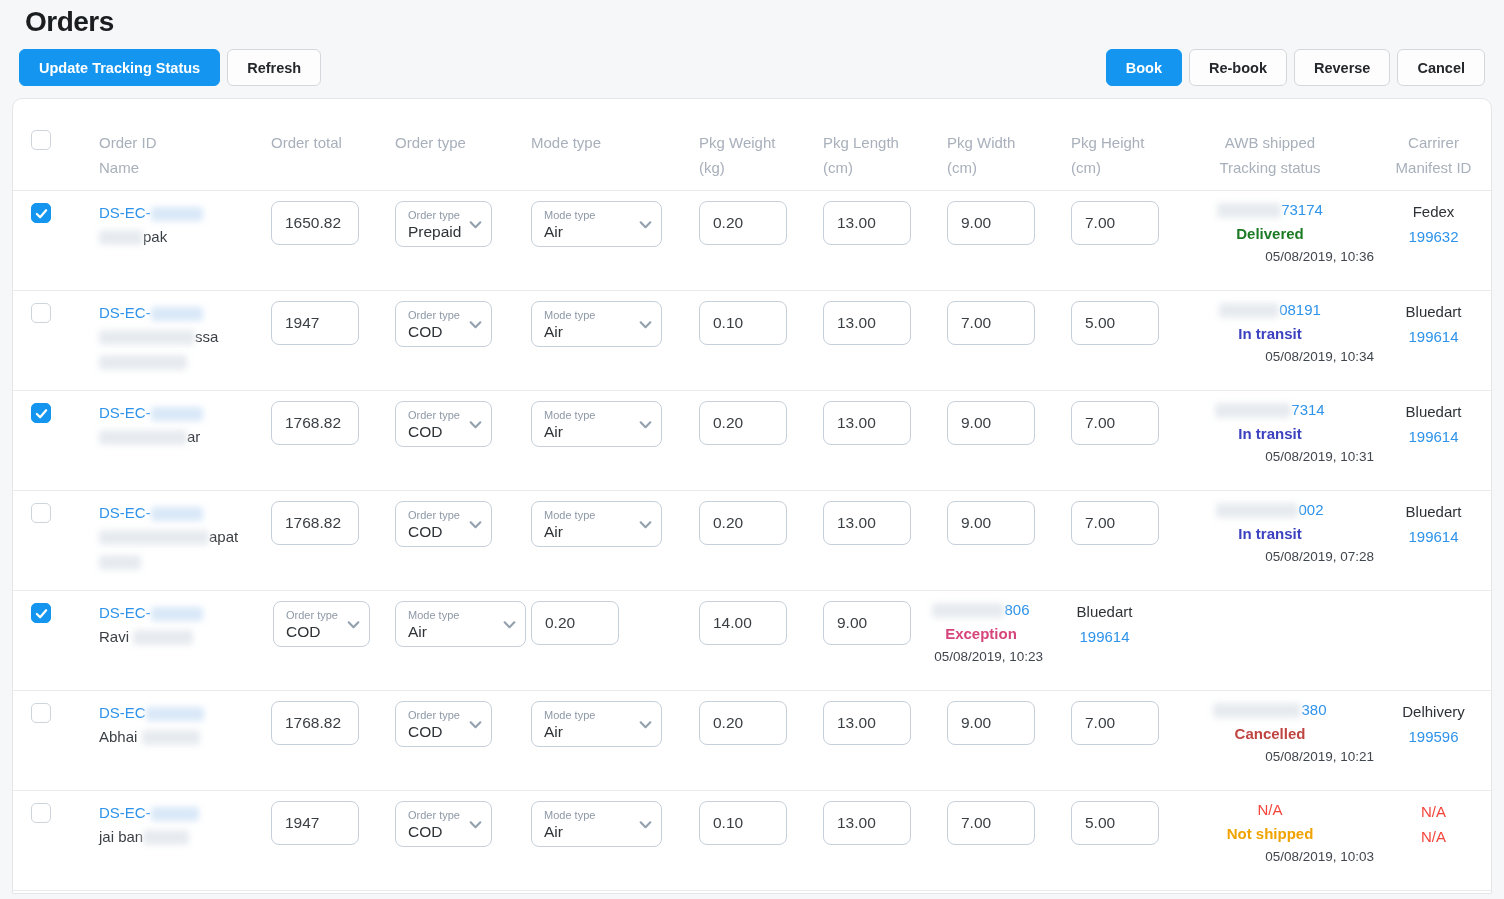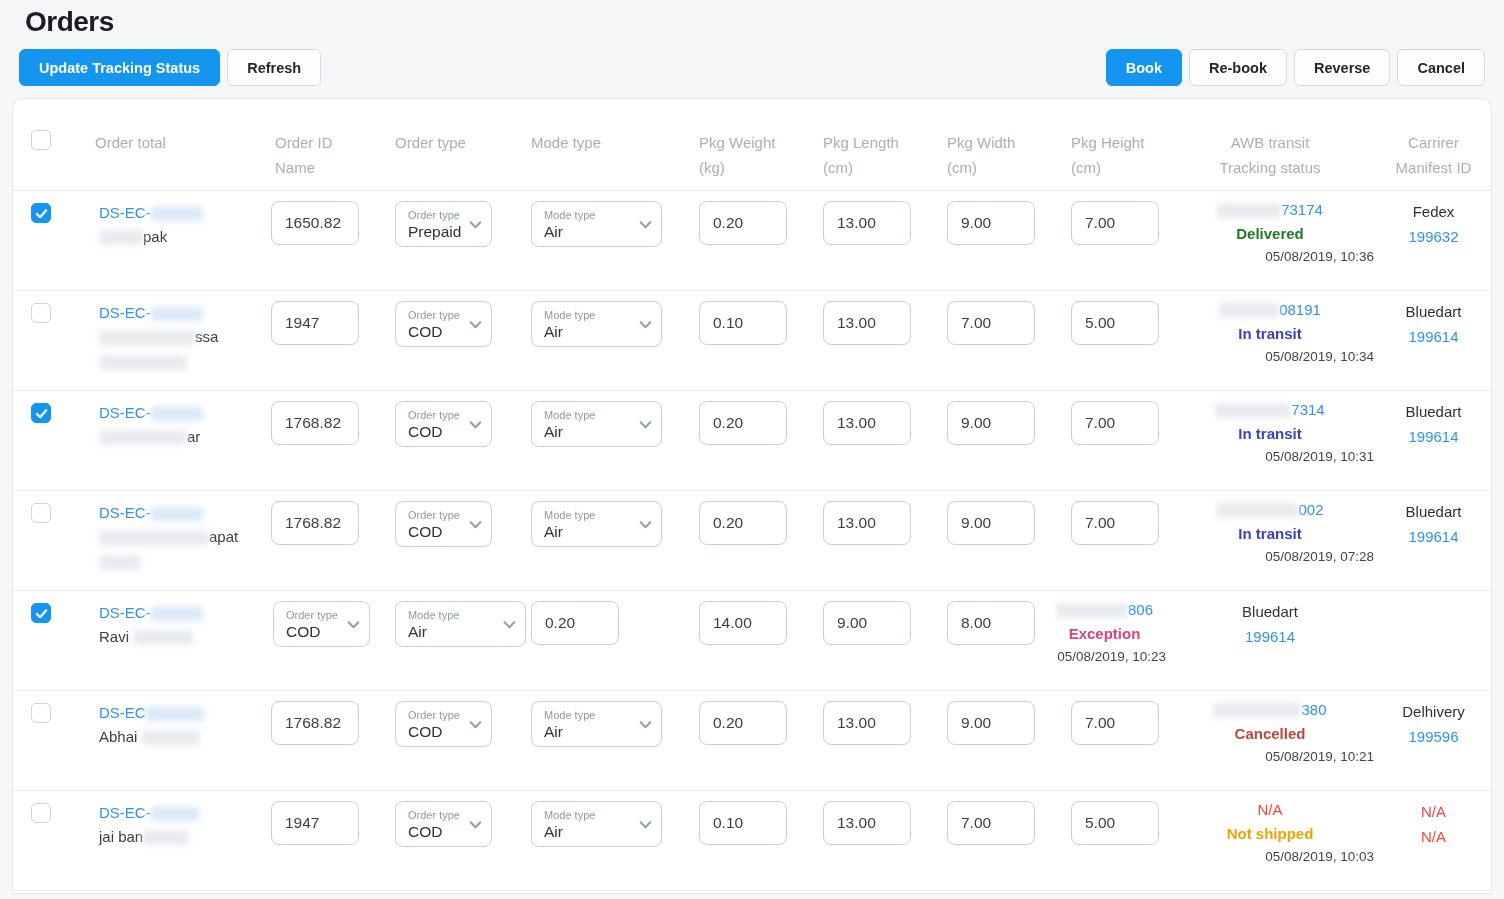--- a/index.html
+++ b/index.html
@@ -112,45 +112,45 @@
     <button class="btn light">Reverse</button>
     <button class="btn light">Cancel</button>
   </div>
 </div>
 
 <div class="table-card">
   <div class="grid-row thead">
     <div class="cell cb-cell">
       <div class="checkbox"></div>
     </div>
-    <div class="cell total-cell">Order total</div>
     <div class="cell order-cell">
       <div>Order ID</div>
       <div>Name</div>
     </div>
+    <div class="cell total-cell">Order total</div>
     <div class="cell">Order type</div>
     <div class="cell">Mode type</div>
     <div class="cell">
       <div>Pkg Weight</div>
       <div>(kg)</div>
     </div>
     <div class="cell">
       <div>Pkg Length</div>
       <div>(cm)</div>
     </div>
     <div class="cell">
       <div>Pkg Width</div>
       <div>(cm)</div>
     </div>
     <div class="cell">
       <div>Pkg Height</div>
       <div>(cm)</div>
     </div>
     <div class="cell th-center awb-cell">
-      <div>AWB transit</div>
+      <div>AWB shipped</div>
       <div>Tracking status</div>
     </div>
     <div class="cell th-center carrier-cell">
       <div>Carrirer</div>
       <div>Manifest ID</div>
     </div>
   </div>
   <div id="rows-root">
       <div class="grid-row row">
         <div class="cell cb-cell">
@@ -360,21 +360,20 @@
               <span class="svalue">Air</span>
             </div>
             <svg width="15" height="15" viewBox="0 0 14 14" class="chev">
               <path d="M2.5 5 L7 9.5 L11.5 5" fill="none" stroke="#93a0ad" stroke-width="2" stroke-linecap="round" stroke-linejoin="round"></path>
             </svg>
           </div>
         </div>
         <div class="cell"><input class="tb-input" type="text" value="0.20" style=""></div>
         <div class="cell"><input class="tb-input" type="text" value="14.00" style=""></div>
         <div class="cell"><input class="tb-input" type="text" value="9.00" style=""></div>
-        <div class="cell"><input class="tb-input" type="text" value="8.00" style=""></div>
         <div class="cell awb-cell">
           <div><span class="redact" style="width: 72px;"></span><span class="awb-link">806</span></div>
           <div class="awb-status" style="color: rgb(214, 69, 124);">Exception</div>
           <div class="awb-time">05/08/2019, 10:23</div>
         </div>
         <div class="cell carrier-cell"><div class="carrier-name">Bluedart</div><span class="manifest-link">199614</span></div>
       </div>
       <div class="grid-row row">
         <div class="cell cb-cell">
           <div class="checkbox"></div>

